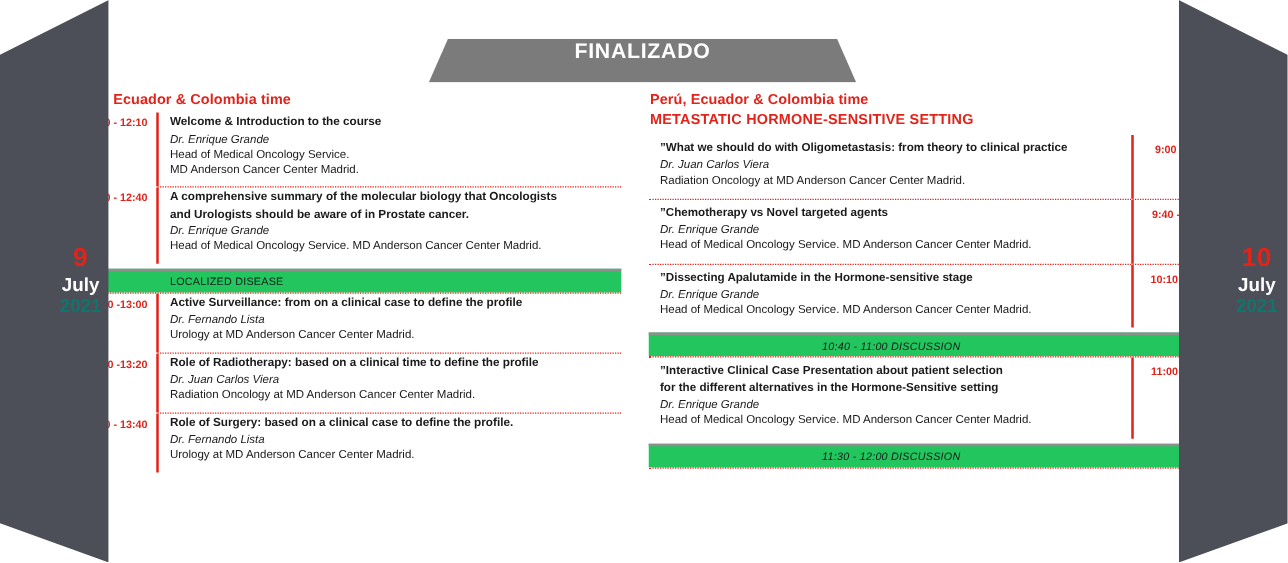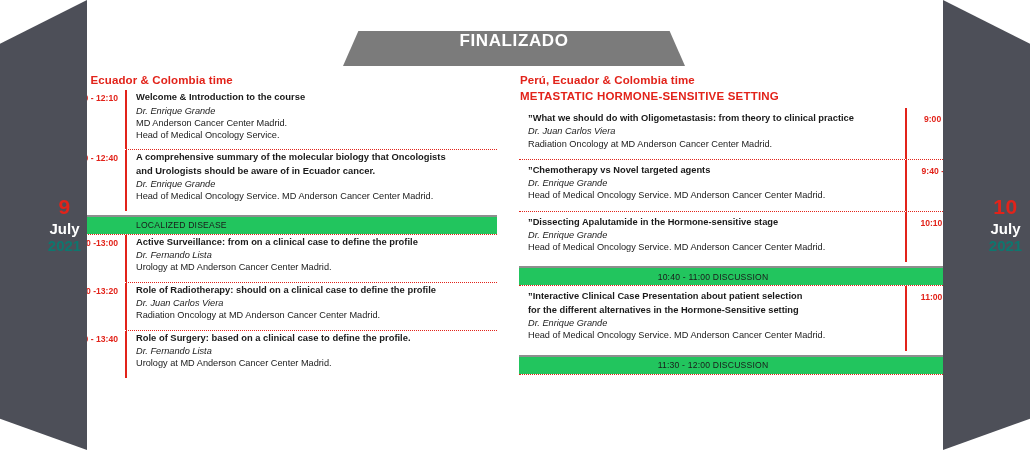--- a/index.html
+++ b/index.html
@@ -190,20 +190,21 @@
     color: #1a1a1a;
     padding-left: 79px;
     letter-spacing: .2px;
   }
   .gray-band.center .label {
     width: 100%;
     padding-left: 12px;
     text-align: center;
     padding-right: 88px;
     box-sizing: border-box;
+    font-style: italic;
   }
 
   
   .row-r {
     display: flex;
     align-items: stretch;
     position: relative;
     justify-content: center;
   }
   .row-r .body {
@@ -257,32 +258,32 @@
 
   <div class="col col-left">
     <div class="tz-heading">Perú, Ecuador &amp; Colombia time</div>
 
     <div class="row-l">
       <div class="time">12:00 - 12:10</div>
       <div class="rule"></div>
       <div class="body">
         <div class="talk-title">Welcome &amp; Introduction to the course</div>
         <div class="speaker">Dr. Enrique Grande</div>
+        <div class="affil">Head of Medical Oncology Service.</div>
         <div class="affil">MD Anderson Cancer Center Madrid.</div>
-        <div class="affil">Head of Medical Oncology Service.</div>
       </div>
     </div>
     <div class="dotted-sep"></div>
 
     <div class="row-l">
       <div class="time">12:10 - 12:40</div>
       <div class="rule"></div>
       <div class="body">
         <div class="talk-title">A comprehensive summary of the molecular biology that Oncologists</div>
-        <div class="talk-title">and Urologists should be aware of in Ecuador cancer.</div>
+        <div class="talk-title">and Urologists should be aware of in Prostate cancer.</div>
         <div class="speaker">Dr. Enrique Grande</div>
         <div class="affil">Head of Medical Oncology Service. MD Anderson Cancer Center Madrid.</div>
       </div>
     </div>
 
     <div class="gray-band">
       <div class="label">LOCALIZED DISEASE</div>
     </div>
     <div class="dotted-sep full"></div>
 
@@ -294,21 +295,21 @@
         <div class="speaker">Dr. Fernando Lista</div>
         <div class="affil">Urology at MD Anderson Cancer Center Madrid.</div>
       </div>
     </div>
     <div class="dotted-sep"></div>
 
     <div class="row-l">
       <div class="time">13:00 -13:20</div>
       <div class="rule"></div>
       <div class="body">
-        <div class="talk-title">Role of Radiotherapy: should on a clinical case to define the profile</div>
+        <div class="talk-title">Role of Radiotherapy: based on a clinical time to define the profile</div>
         <div class="speaker">Dr. Juan Carlos Viera</div>
         <div class="affil">Radiation Oncology at MD Anderson Cancer Center Madrid.</div>
       </div>
     </div>
     <div class="dotted-sep"></div>
 
     <div class="row-l">
       <div class="time">13:20 - 13:40</div>
       <div class="rule"></div>
       <div class="body">

